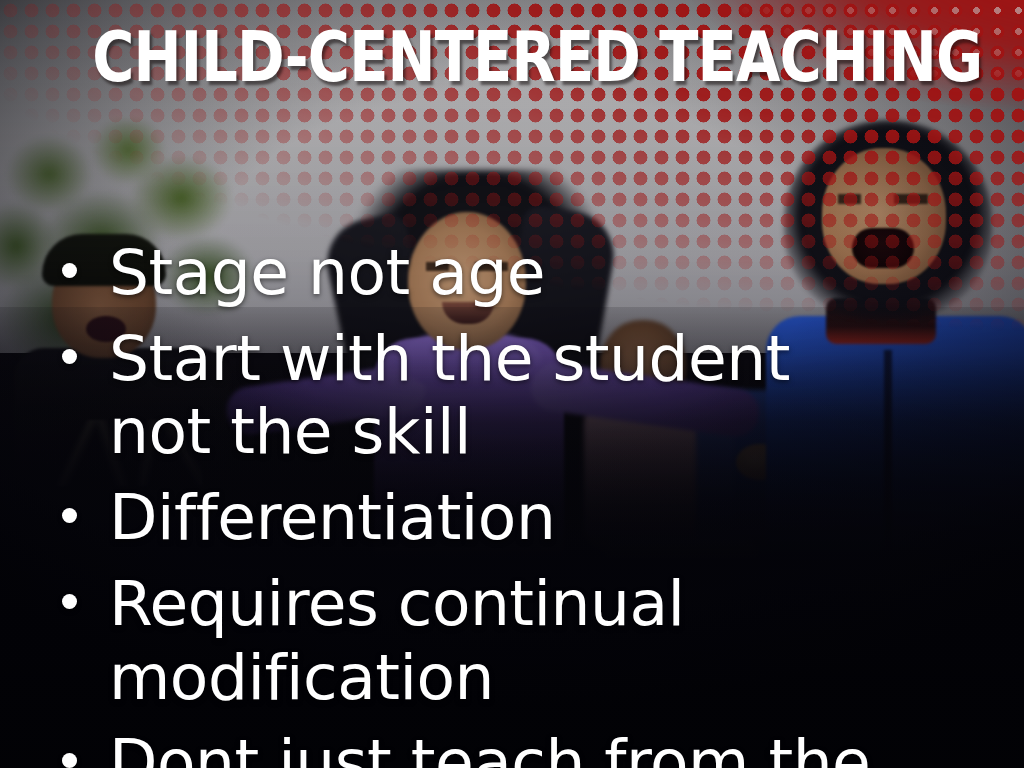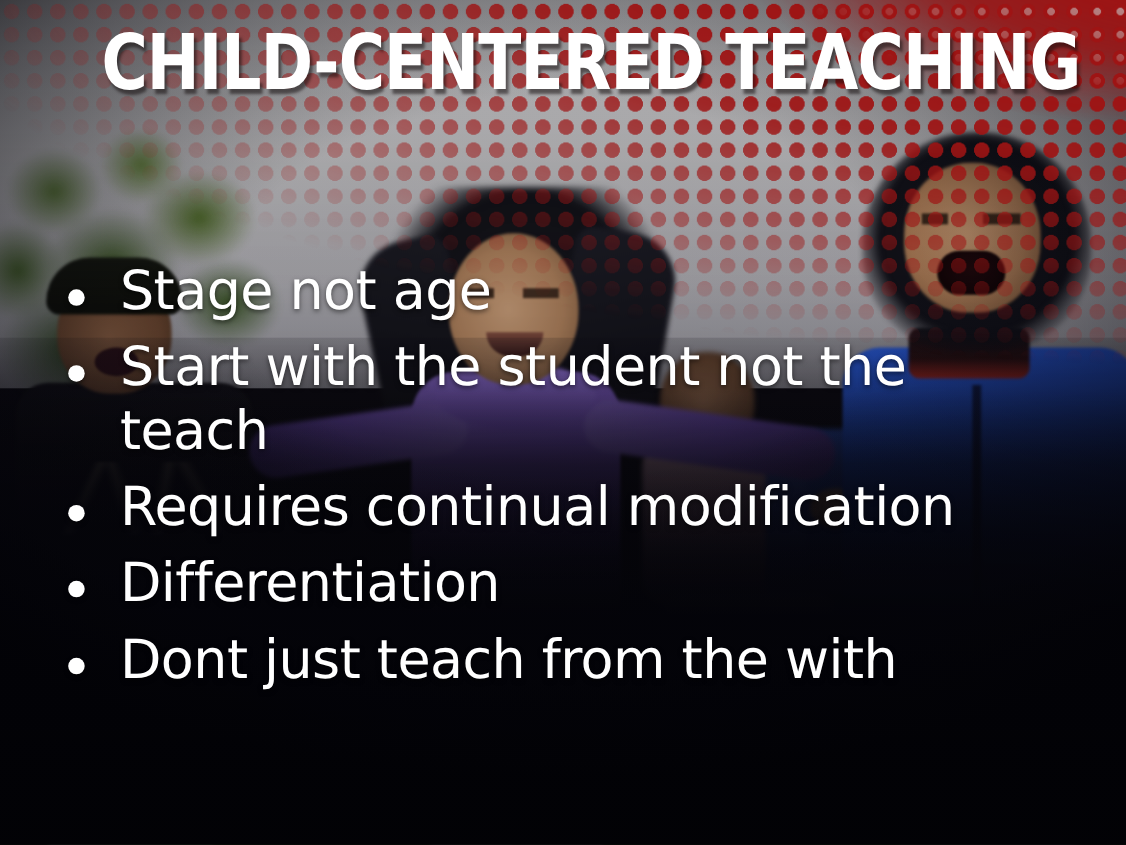--- a/index.html
+++ b/index.html
@@ -365,21 +365,21 @@
     margin: 0;
     padding: 0;
     list-style: none;
     color: #ffffff;
   }
   .bullets li {
     display: flex;
     align-items: flex-start;
     margin: 0 0 12px 0;
     font-family: "DejaVu Sans", sans-serif;
-    font-size: 49px;
+    font-size: 63px;
     line-height: 1.17;
     font-weight: 400;
     letter-spacing: -.5px;
     text-shadow: 0 2px 5px rgba(0,0,0,.55);
   }
   .bullets li .dot {
     flex: 0 0 auto;
     width: 15px; height: 15px;
     border-radius: 50%;
     background: #ffffff;
@@ -457,29 +457,29 @@
 
   <div class="title">CHILD-CENTERED TEACHING</div>
 
   <ul class="bullets">
     <li>
       <span class="dot"></span>
       <span class="txt">Stage not age</span>
     </li>
     <li>
       <span class="dot"></span>
-      <span class="txt">Start with the student not the teach</span>
+      <span class="txt">Start with the student not the skill</span>
+    </li>
+    <li>
+      <span class="dot"></span>
+      <span class="txt">Differentiation</span>
     </li>
     <li>
       <span class="dot"></span>
       <span class="txt">Requires continual modification</span>
     </li>
     <li>
       <span class="dot"></span>
-      <span class="txt">Differentiation</span>
-    </li>
-    <li>
-      <span class="dot"></span>
       <span class="txt">Dont just teach from the with</span>
     </li>
   </ul>
 
 </div>
 
 </body></html>

